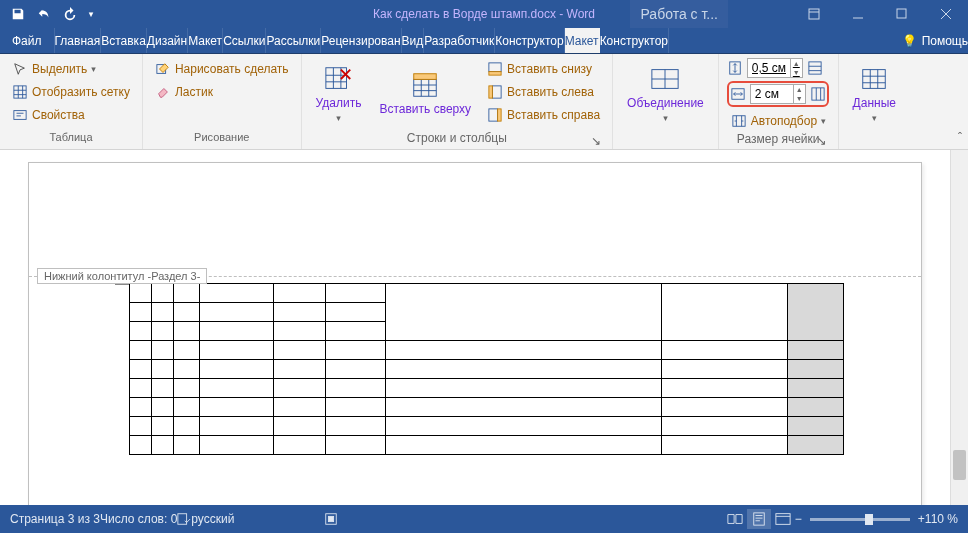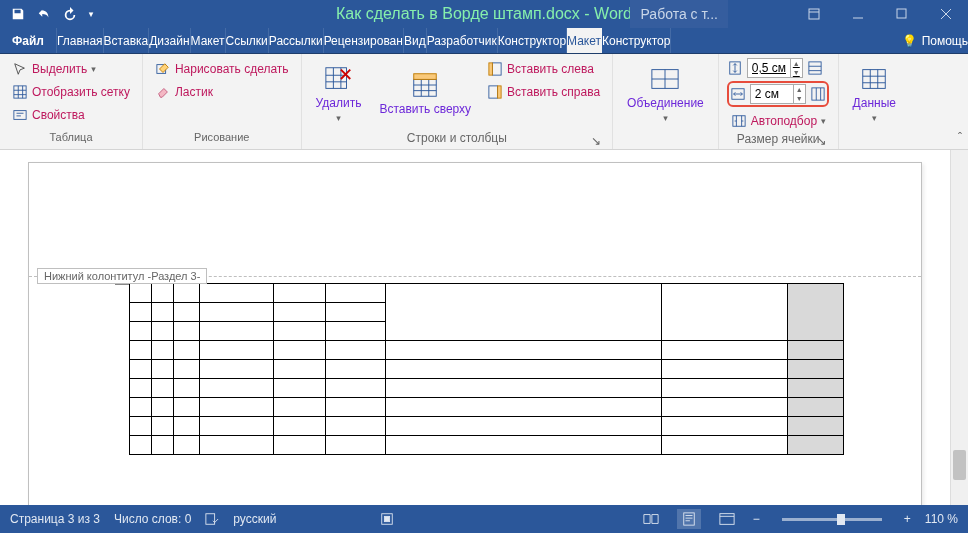--- a/index.html
+++ b/index.html
@@ -3,42 +3,42 @@
 <meta charset="utf-8">
 <style>
   * { box-sizing: border-box; margin: 0; padding: 0; font-family: "Segoe UI", Tahoma, sans-serif; font-size: 12px; }
   body { width: 968px; height: 533px; background: #fff; overflow: hidden; }
 
   
   .titlebar { height: 28px; background: #2b579a; display: flex; align-items: center; color: #fff; position: relative; }
   .qat { display: flex; gap: 2px; padding-left: 6px; align-items: center; height: 100%; }
   .qat-btn { width: 24px; height: 24px; display: flex; align-items: center; justify-content: center; color: #fff; }
   .qat-btn svg { fill: #fff; }
-  .doc-title { position: absolute; left: 50%; transform: translateX(-50%); color: #86efac; font-size: 16px; white-space: nowrap; }
+  .doc-title { position: absolute; left: 50%; transform: translateX(-50%); color: #c4b5fd; font-size: 12px; white-space: nowrap; }
   .context-tab { position: absolute; right: 240px; color: #c9d6e8; font-size: 14px; padding: 0 10px; height: 100%; display:flex; align-items:center; background:#355d9e;}
   .win-controls { margin-left: auto; display: flex; }
   .win-btn { width: 44px; height: 28px; display: flex; align-items: center; justify-content: center; color: #c9d6e8; }
 
   
   .ribbon-tabs { height: 26px; background: #2b579a; display: flex; align-items: stretch; color: #fff; border-bottom: 1px solid #1e3d6b; }
   .rt { padding: 0 0; display: flex; align-items: center; color: #fff; font-size: 12px; cursor: pointer; border-right: 1px solid rgba(255,255,255,0.12); white-space:nowrap; }
-  .rt.file { padding: 0 12px; font-weight: bold; }
+  .rt.file { padding: 0 12px; font-weight: normal; }
   .rt.active { background: #f3f3f3; color: #2b579a; }
   .rt.help { margin-left: auto; background: transparent; }
   .bulb { margin-right: 4px; }
 
   
   .ribbon { height: 96px; background: #f3f3f3; border-bottom: 1px solid #d4d4d4; display: flex; position: relative; }
   .group { border-right: 1px solid #e1e1e1; padding: 4px 8px 2px 8px; display: flex; flex-direction: column; position: relative; }
   .group-content { flex: 1; display: flex; align-items: flex-start; }
   .group-label { text-align: center; color: #666; font-size: 11px; height: 16px; position: relative; }
   .dlg-launcher { position: absolute; right: 2px; bottom: 0; width: 12px; height: 12px; display: flex; align-items: center; justify-content: center; }
 
   .col { display: flex; flex-direction: column; gap: 1px; }
-  .btn-sm { height: 22px; display: flex; align-items: center; gap: 4px; padding: 0 4px; color: #be185d; white-space: nowrap; }
+  .btn-sm { height: 22px; display: flex; align-items: center; gap: 4px; padding: 0 4px; color: #a16207; white-space: nowrap; }
   .btn-big { display: flex; flex-direction: column; align-items: center; justify-content: center; padding: 2px 6px; min-width: 48px; height: 70px; color: #6d28d9; gap: 2px; }
   .btn-big .lbl { text-align: center; line-height: 1.1; font-size: 12px; }
   .dd-arrow::after { content: " ▾"; font-size: 9px; color: #666; }
   .ico { width: 16px; height: 16px; display: inline-flex; align-items:center; justify-content:center; }
   .ico-big { width: 32px; height: 32px; display: inline-flex; align-items:center; justify-content:center; }
 
   .spin { display: flex; align-items: center; height: 20px; border: 1px solid #ababab; background: #fff; }
   .spin input { width: 42px; border: none; outline: none; font-size: 12px; padding: 0 4px; height: 18px; }
   .spin-arrows { display: flex; flex-direction: column; width: 12px; border-left: 1px solid #ababab; }
   .spin-arrows span { height: 9px; font-size: 7px; text-align: center; line-height: 9px; color: #666; }
@@ -61,21 +61,21 @@
   .tbl td.c3 { width: 74px; }
   .tbl td.c4 { width: 52px; }
   .tbl td.c5 { width: 60px; }
   .tbl td.c6 { width: 276px; }
   .tbl td.c7 { width: 126px; }
   .tbl td.c8 { width: 56px; background: #d9d9d9; }
   .vscroll { width: 18px; background: #f0f0f0; border-left: 1px solid #ddd; position: relative; }
   .vscroll .thumb { position: absolute; left: 2px; right: 2px; top: 300px; height: 30px; background: #c2c2c2; border-radius: 2px; }
 
   
-  .statusbar { height: 28px; background: #2b579a; display: flex; align-items: center; color: #fff; padding: 0 10px; gap: 14px; }
+  .statusbar { height: 28px; background: #2b579a; display: flex; align-items: center; color: #fff; padding: 0 10px; }
   .statusbar .spacer { flex: 1; }
   .status-item { color: #e1e8f2; font-size: 12px; display: flex; align-items: center; gap: 4px; }
   .view-btn { width: 24px; height: 20px; display:flex; align-items:center; justify-content:center; color:#e1e8f2;}
   .view-btn.active { background: rgba(255,255,255,0.18); }
   .zoom-slider { width: 100px; height: 3px; background: #9bb0d0; margin: 0 8px; position: relative; }
   .zoom-slider .knob { position: absolute; top: -4px; left: 55%; width: 8px; height: 11px; background: #e1e8f2; }
 
   svg { display: block; }
 </style>
 </head>
@@ -224,20 +224,29 @@
         <span class="ico-big">
             <svg width="30" height="30" viewBox="0 0 32 32" fill="none" stroke="#2b579a">
               <rect x="4" y="10" width="24" height="18"></rect>
               <path d="M4 16h24M4 22h24M12 10v18M20 10v18"></path>
               <rect x="4" y="4" width="24" height="6" fill="#f9c97a" stroke="#c07a00"></rect>
             </svg>
           </span>
         <span class="lbl">Вставить сверху</span>
       </div>
       <div class="col">
+        <div class="btn-sm">
+          <span class="ico">
+              <svg width="14" height="14" viewBox="0 0 16 16" fill="none" stroke="#2b579a">
+                <rect x="1" y="1" width="14" height="10"></rect>
+                <rect x="1" y="11" width="14" height="4" fill="#f9c97a" stroke="#c07a00"></rect>
+              </svg>
+            </span>
+          <span>Вставить снизу</span>
+        </div>
         <div class="btn-sm">
           <span class="ico">
               <svg width="14" height="14" viewBox="0 0 16 16" fill="none" stroke="#2b579a">
                 <rect x="5" y="1" width="10" height="14"></rect>
                 <rect x="1" y="1" width="4" height="14" fill="#f9c97a" stroke="#c07a00"></rect>
               </svg>
             </span>
           <span>Вставить слева</span>
         </div>
         <div class="btn-sm">

